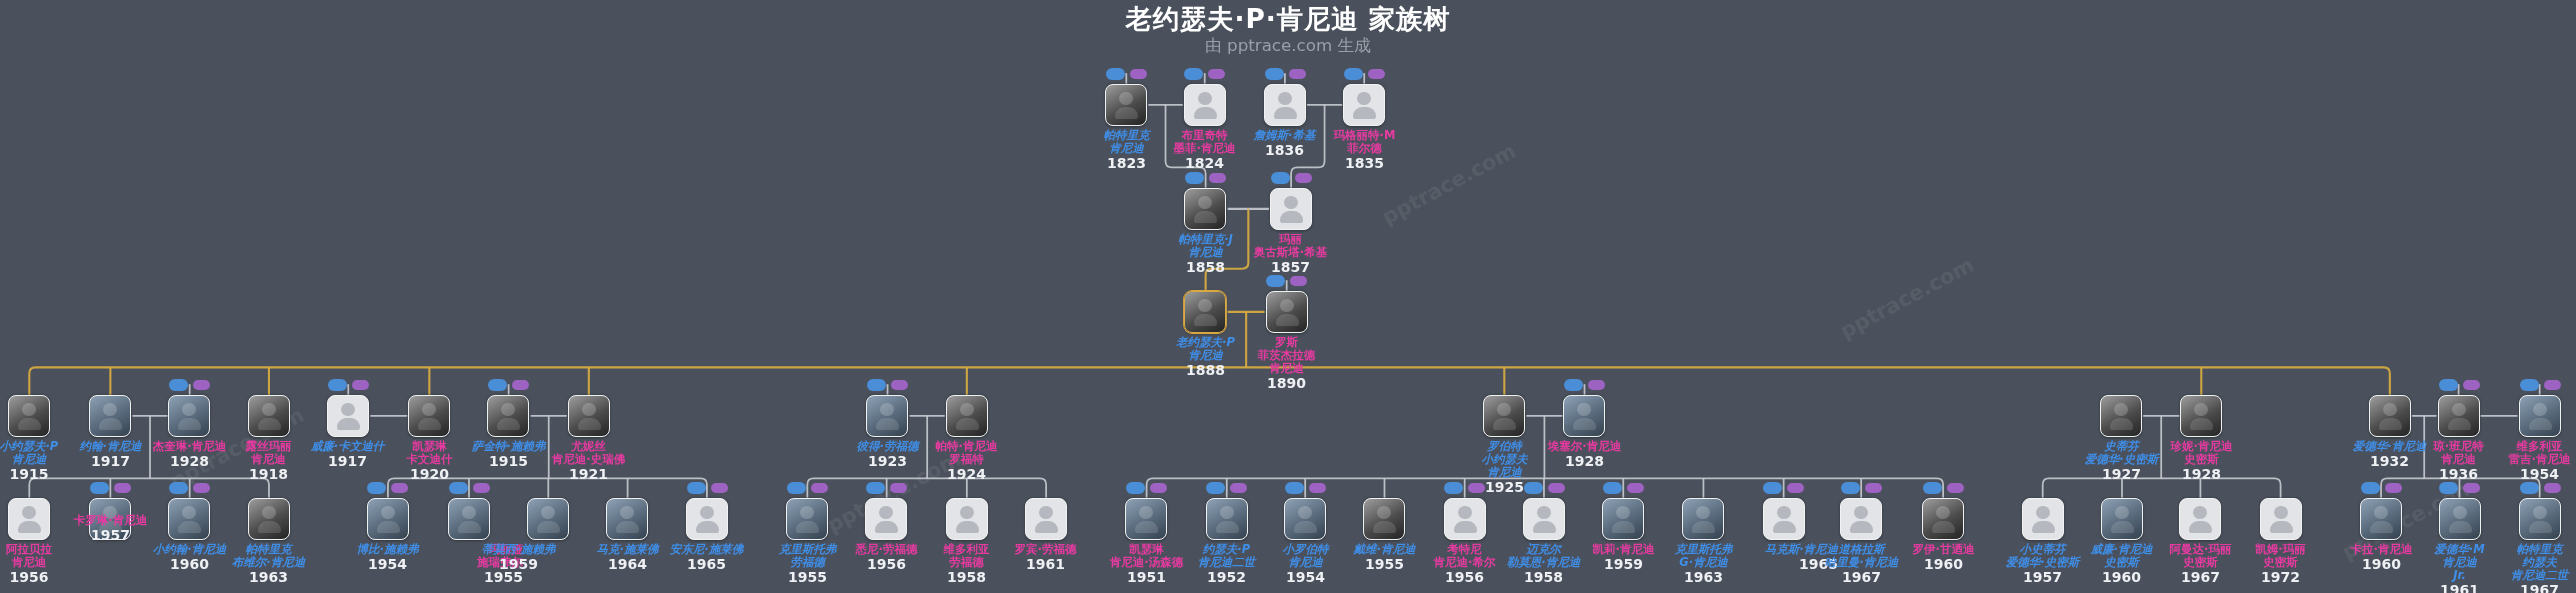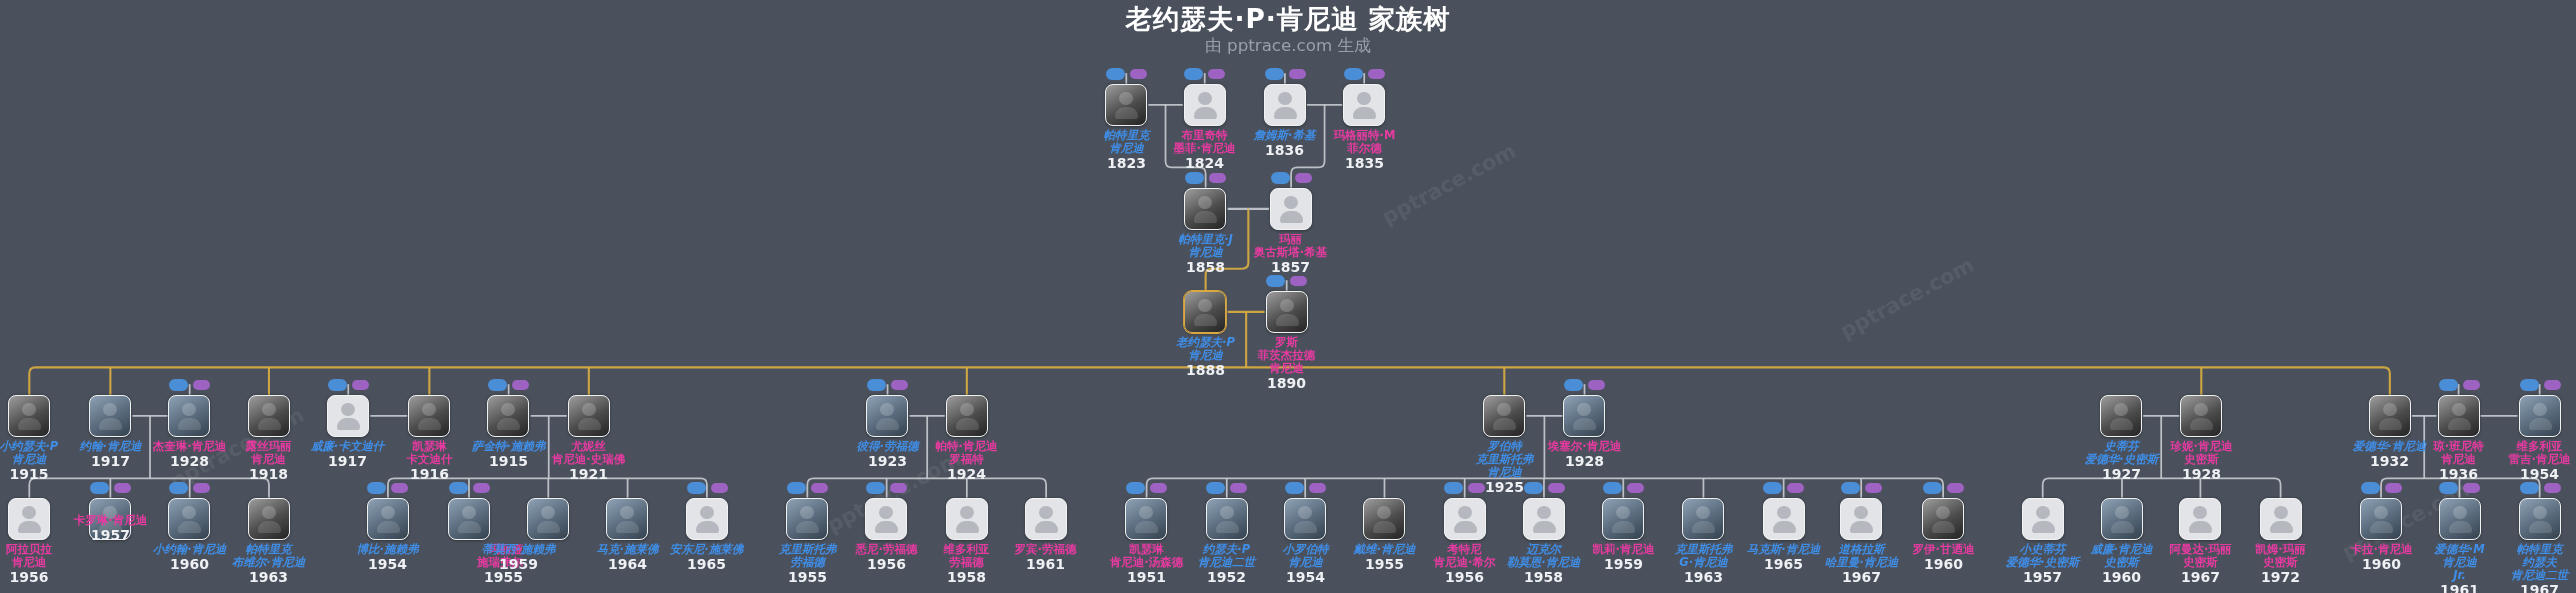--- a/index.html
+++ b/index.html
@@ -264,21 +264,21 @@
       <span class="pill blue"></span>
       <span class="pill purple"></span>
     </div>
     <div class="card bw" style="left: 408px; top: 395px;">
       <div class="sil-head"></div>
       <div class="sil-body"></div>
     </div>
     <div class="label f" style="left: 375px; top: 440px;">
       <span class="nm">凯瑟琳
 卡文迪什</span>
-      <span class="yr">1916</span>
+      <span class="yr">1920</span>
     </div>
     <div class="card bw" style="left: 487px; top: 395px;">
       <div class="sil-head"></div>
       <div class="sil-body"></div>
     </div>
     <div class="label m" style="left: 454px; top: 440px;">
       <span class="nm">萨金特·施赖弗</span>
       <span class="yr">1915</span>
     </div>
     <div class="pills" style="left: 488px; top: 379px;">
@@ -314,21 +314,21 @@
       <span class="nm">帕特·肯尼迪
 罗福特</span>
       <span class="yr">1924</span>
     </div>
     <div class="card bw" style="left: 1483px; top: 395px;">
       <div class="sil-head"></div>
       <div class="sil-body"></div>
     </div>
     <div class="label m" style="left: 1450px; top: 440px;">
       <span class="nm">罗伯特
-克里斯托弗
+小约瑟夫
 肯尼迪</span>
       <span class="yr">1925</span>
     </div>
     <div class="card color" style="left: 1563px; top: 395px;">
       <div class="sil-head"></div>
       <div class="sil-body"></div>
     </div>
     <div class="label f" style="left: 1530px; top: 440px;">
       <span class="nm">埃塞尔·肯尼迪</span>
       <span class="yr">1928</span>
@@ -617,21 +617,21 @@
     </div>
     <div class="label m" style="left: 1649px; top: 543px;">
       <span class="nm">克里斯托弗
 G·肯尼迪</span>
       <span class="yr">1963</span>
     </div>
     <div class="card none" style="left: 1763px; top: 498px;">
       <div class="sil-head"></div>
       <div class="sil-body"></div>
     </div>
-    <div class="label m" style="left: 1729px; top: 543px;">
+    <div class="label m" style="left: 1729px; top: 543px; text-align: right;">
       <span class="nm">马克斯·肯尼迪</span>
       <span class="yr">1965</span>
     </div>
     <div class="pills" style="left: 1763px; top: 482px;">
       <span class="pill blue"></span>
       <span class="pill purple"></span>
     </div>
     <div class="card none" style="left: 1840px; top: 498px;">
       <div class="sil-head"></div>
       <div class="sil-body"></div>

